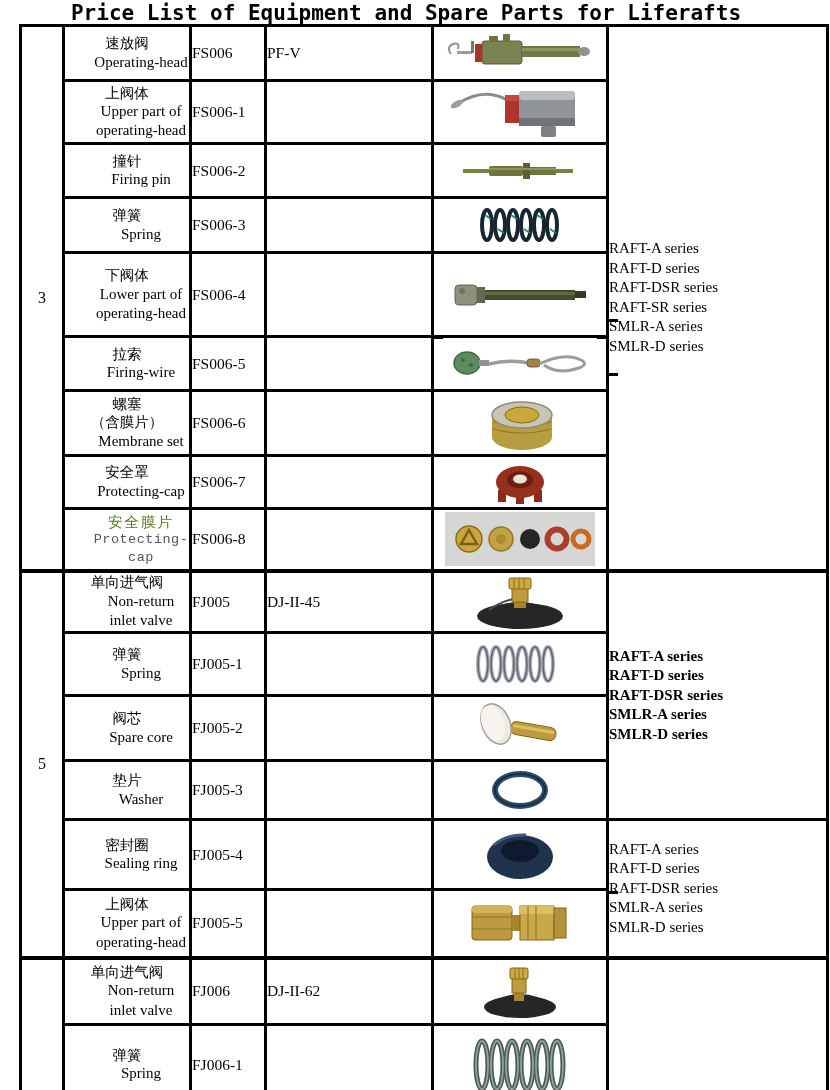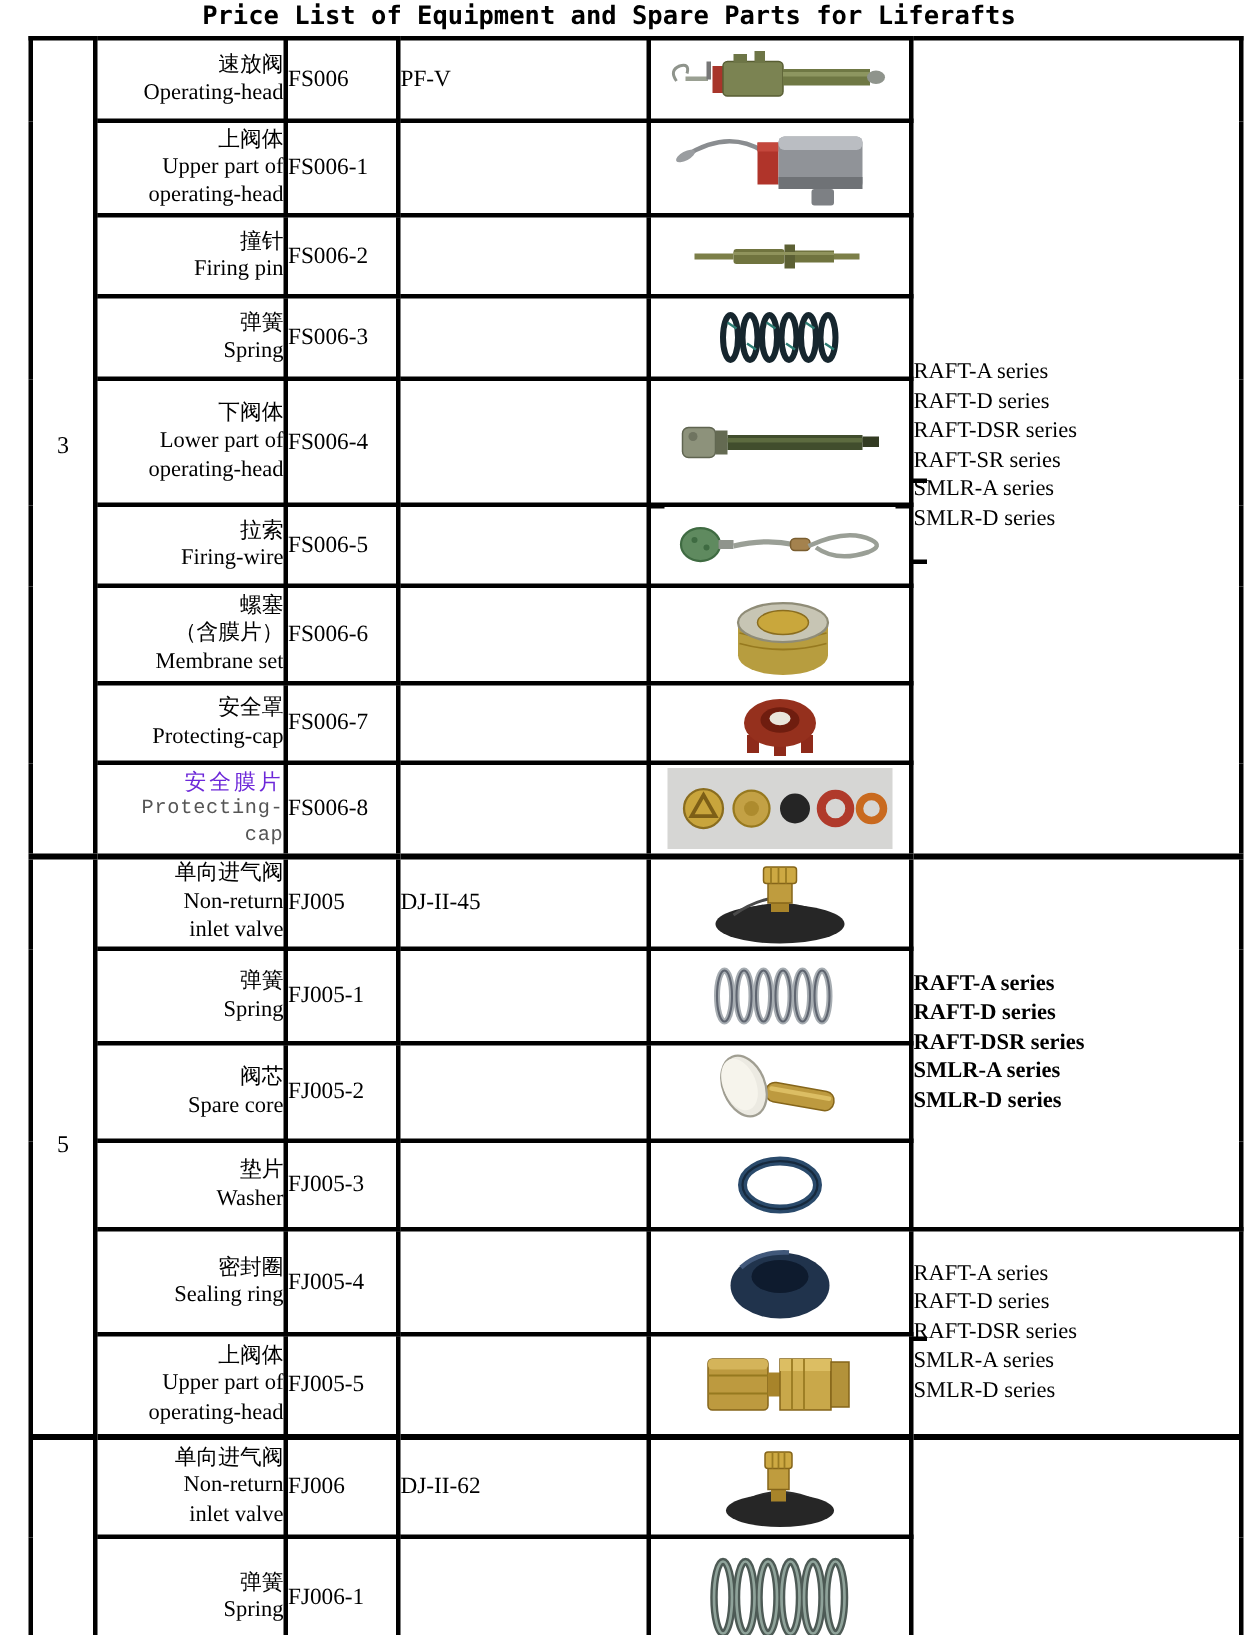--- a/index.html
+++ b/index.html
@@ -1,28 +1,28 @@
 <!DOCTYPE html>
 <html><head>
 <meta charset="utf-8">
 <style>
   html,body{margin:0;padding:0;background:#fff;}
   body{width:830px;height:1090px;position:relative;font-family:"Liberation Serif","DejaVu Serif",serif;color:#000;}
   .page-title{position:absolute;top:1px;left:0;width:812px;text-align:center;
-    font-family:"DejaVu Sans Mono","Liberation Mono",monospace;font-weight:bold;font-size:17px;letter-spacing:0px;}
+    font-family:"DejaVu Sans Mono","Liberation Mono",monospace;font-weight:bold;font-size:21px;letter-spacing:0px;}
   table.parts{position:absolute;top:24px;left:19px;border-collapse:collapse;table-layout:fixed;}
   table.parts td{border:3px solid #000;padding:0;vertical-align:middle;overflow:visible;}
   col.c-num{width:43px;} col.c-name{width:127px;} col.c-code{width:75px;}
   col.c-model{width:167px;} col.c-img{width:175px;} col.c-series{width:220px;}
   tr.group-start td{border-top-width:4px;}
   td.num{text-align:center;font-size:16px;}
-  td.name{text-align:right;line-height:1.28;}
+  td.name{text-align:center;line-height:1.28;}
   td.name .cn{font-size:14.5px;}
   td.name .en{font-size:15px;margin-left:28px;}
-  td.name.mono .cn{letter-spacing:2px;color:#6d28d9;padding-left:28px;}
+  td.name.mono .cn{letter-spacing:2px;color:#4d7c0f;padding-left:28px;}
   td.name.mono .en{font-family:"Liberation Mono","DejaVu Sans Mono",monospace;font-size:13.5px;color:#555;letter-spacing:0.5px;}
   td.code,td.model{font-size:15.5px;text-align:left;padding-left:3px;}
   td.img{text-align:center;position:relative;}
   td.series{font-size:15px;line-height:19.5px;padding-left:3px;position:relative;vertical-align:middle;}
   td.series.bold{font-weight:bold;}
   td.open-top{border-top-style:hidden;}
   .tick{position:absolute;background:#000;height:3px;width:10px;}
   .tick.tl{left:-1px;top:-2px;}
   .tick.tr{right:-1px;top:-2px;}
   .tick.left{left:-1px;}

